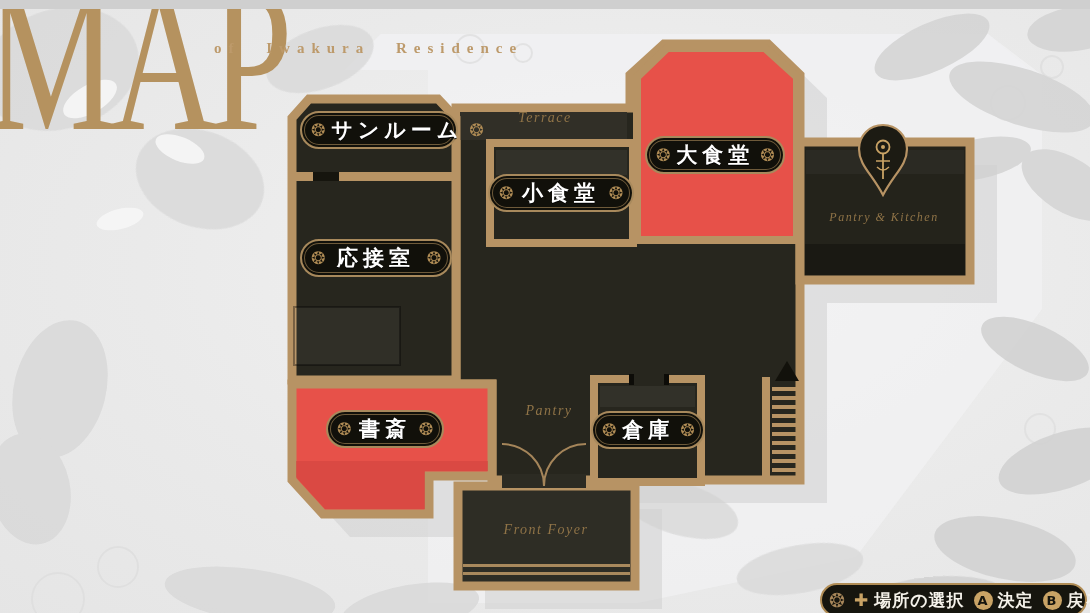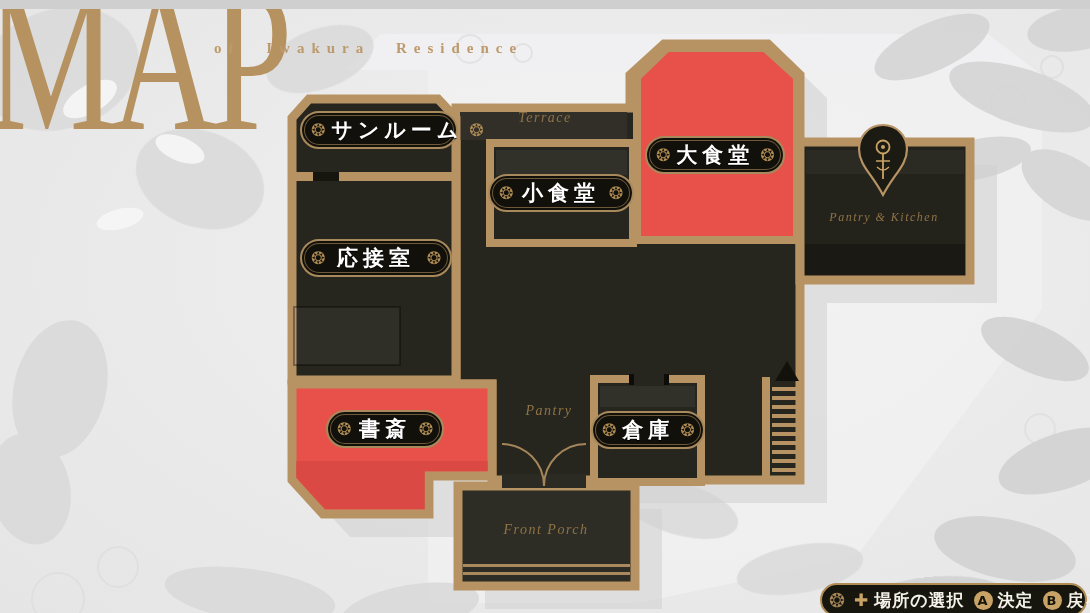--- a/index.html
+++ b/index.html
@@ -215,21 +215,21 @@
     <span class="orn">❂</span>
   </div>
   <div class="room-pill" style="left:648px;top:421px;width:114px;">
     <span class="orn">❂</span>
     <span class="lbl">倉庫</span>
     <span class="orn">❂</span>
   </div>
 
   <span class="area-label" style="left:545px;top:109px;">Terrace</span>
   <span class="area-label" style="left:549px;top:402px;">Pantry</span>
-  <span class="area-label" style="left:546px;top:521px;">Front Porch</span>
+  <span class="area-label" style="left:546px;top:521px;">Front Foyer</span>
   <span class="area-label" style="left:884px;top:208px;font-size:12px;">Pantry &amp; Kitchen</span>
 
   <div class="controls">
     <span class="bar-orn">❂</span>
     <div class="ctrl">
       <span class="plus">✚</span>
       <span>場所の選択</span>
     </div>
     <div class="ctrl">
       <span class="btn-circle">A</span>

